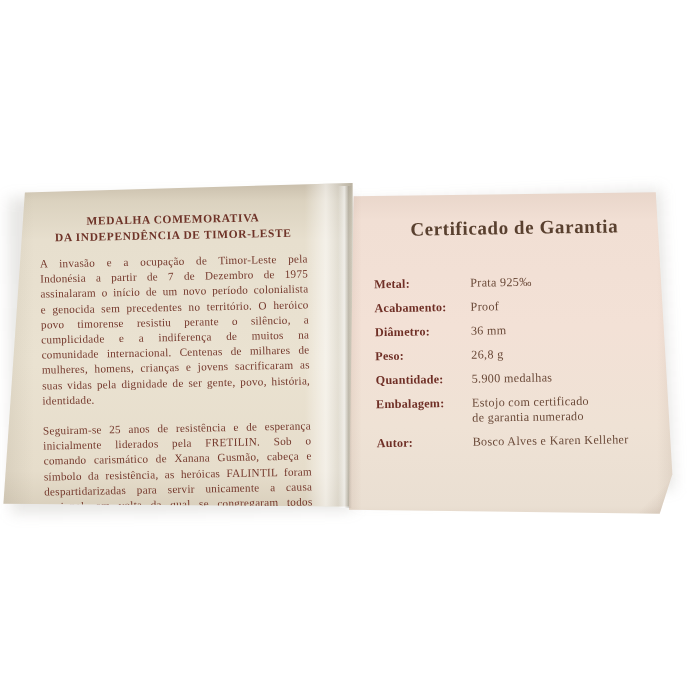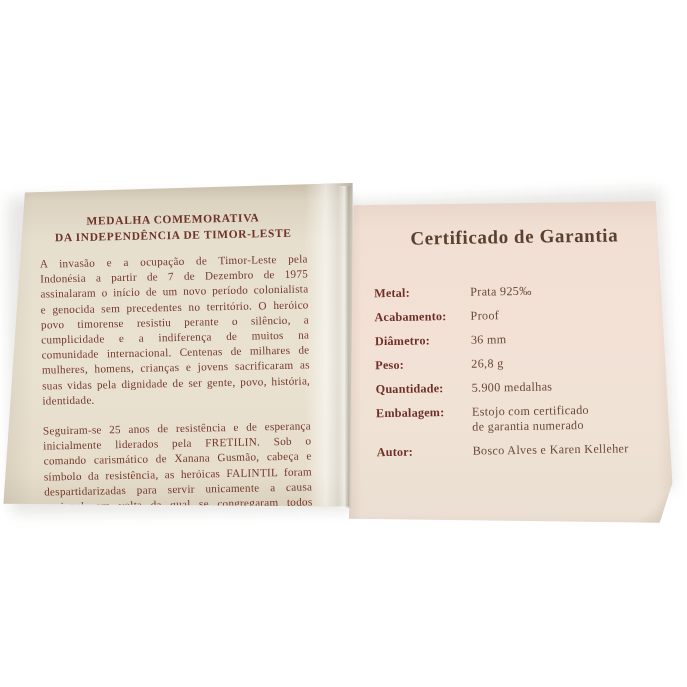--- a/index.html
+++ b/index.html
@@ -56,21 +56,21 @@
     line-height: 15.2px;
     letter-spacing: 0.25px;
     word-spacing: 1.6px;
     text-align: justify;
   }
   .left-body p { margin: 0 0 15px 0; }
 
   
   .page-right {
     position: absolute;
-    left: 345px; top: 196px;
+    left: 345px; top: 187px;
     width: 332px; height: 332px;
     clip-path: polygon(2.6% 2.8%, 93.6% 1.6%, 98.6% 86.5%, 94.8% 98.4%, 1.2% 97.2%);
     background:
       linear-gradient(135deg, rgba(0,0,0,0) 90%, rgba(0,0,0,0) 93%, rgba(110,80,60,0.10) 96%, rgba(0,0,0,0) 100%),
       linear-gradient(90deg, rgba(140,95,75,0.14) 0%, rgba(0,0,0,0) 5%, rgba(0,0,0,0) 94%, rgba(120,100,80,0.12) 100%),
       linear-gradient(180deg, #e7d4c8 0%, #f1dfd4 10%, #f3e1d6 42%, #efe2d5 72%, #eadfd2 96%, #e2d6c8 100%);
   }
   .right-content {
     position: absolute;
     left: 30px; top: 30px;

